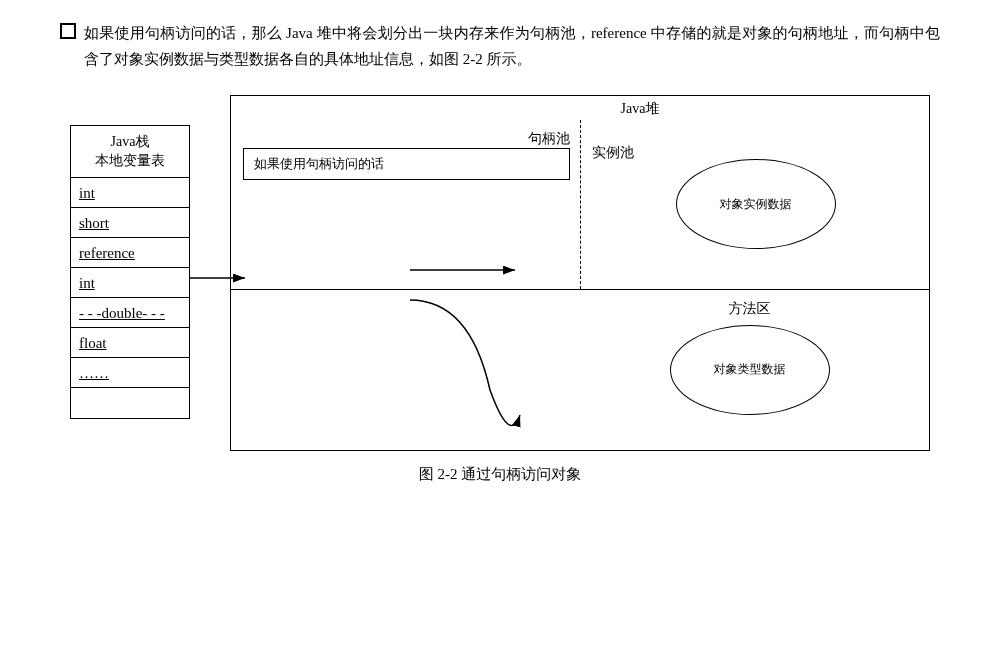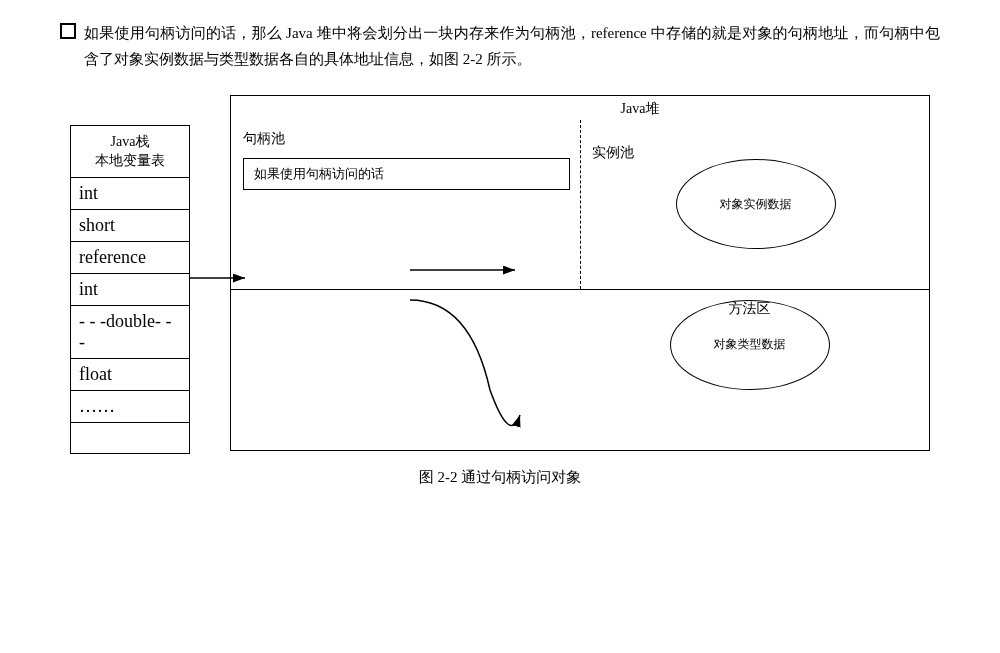--- a/index.html
+++ b/index.html
@@ -59,25 +59,26 @@
     .java-stack-header {
       text-align: center;
       padding: 6px 2px;
       border-bottom: 1.5px solid #000;
       font-size: 14px;
       line-height: 1.4;
     }
     .stack-row {
       border-bottom: 1px solid #000;
       padding: 5px 8px;
-      font-size: 18px;
+      font-size: 15px;
       text-align: left;
       min-height: 30px;
       display: flex;
-      align-items: flex-start;
+      align-items: flex-end;
+      text-decoration: underline;
     }
     .stack-row.dashed-text {
       font-style: normal;
       letter-spacing: 0;
     }
     .stack-row.empty {
       min-height: 30px;
     }
     .stack-row:last-child {
       border-bottom: none;
@@ -115,21 +116,21 @@
       border-left: 1.5px dashed #000;
     }
 
     .handle-pool {
       flex: 1;
       padding: 10px 12px;
       position: relative;
     }
     .handle-pool-label {
       font-size: 14px;
-      margin-bottom: 10px;
+      text-align: right;
     }
 
     .handle-box {
       border: 1.5px solid #000;
       padding: 6px 10px;
       margin-bottom: 4px;
       font-size: 13px;
     }
 
     .instance-pool {
@@ -173,20 +174,21 @@
       min-height: 160px;
     }
     .method-area-left {
       flex: 1;
     }
     .method-area-right {
       flex: 1;
       display: flex;
       flex-direction: column;
       align-items: center;
+      justify-content: center;
       padding: 10px;
       position: relative;
     }
     .method-area-label {
       font-size: 14px;
       position: absolute;
       top: 10px;
       left: 50%;
       transform: translateX(-50%);
     }

